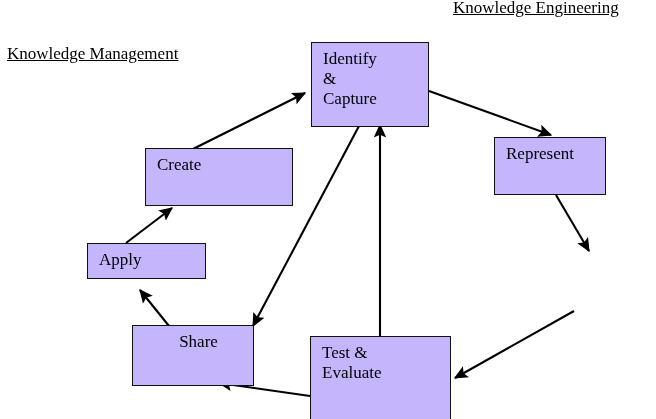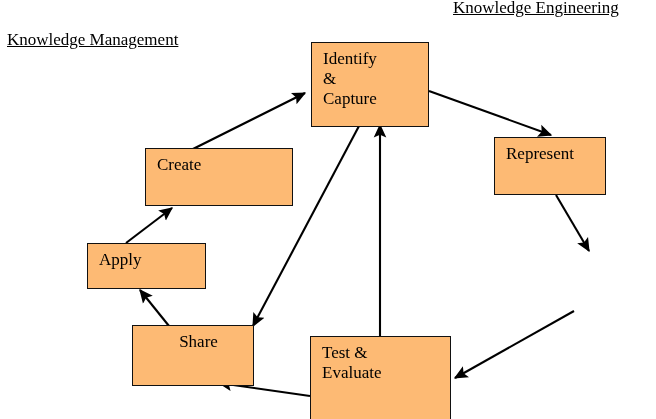--- a/index.html
+++ b/index.html
@@ -18,42 +18,42 @@
     overflow: hidden;
   }
   .title {
     position: absolute;
     font-size: 17px;
     color: #000000;
     text-decoration: underline;
     white-space: nowrap;
     letter-spacing: 0px;
   }
-  #title-km { left: 7px; top: 30px; }
+  #title-km { left: 7px; top: 44px; }
   #title-ke { left: 453px; top: -2px; }
 
   .node {
     position: absolute;
     box-sizing: border-box;
     border: 1.6px solid #111111;
-    background: #fdba74;
+    background: #c4b5fd;
     color: #000000;
     font-size: 17px;
     line-height: 20px;
     padding: 6px 0 0 11px;
     overflow: hidden;
     white-space: pre-line;
     z-index: 3;
   }
 
   #node-identify  { left: 311px; top: 42px;  width: 118px; height: 85px; }
   #node-represent { left: 494px; top: 137px; width: 112px; height: 58px; }
   #node-encode    { left: 543px; top: 253px; width: 108px; height: 58px; }
   #node-create    { left: 145px; top: 148px; width: 148px; height: 58px; }
-  #node-apply     { left: 87px;  top: 243px; width: 119px; height: 46px; }
+  #node-apply     { left: 87px;  top: 243px; width: 119px; height: 36px; }
   #node-share     { left: 132px; top: 325px; width: 122px; height: 61px; text-align: center; }
   #node-test      { left: 310px; top: 336px; width: 141px; height: 90px; }
 
   #edges {
     position: absolute;
     left: 0; top: 0;
     width: 656px;
     height: 419px;
     z-index: 1;
   }

